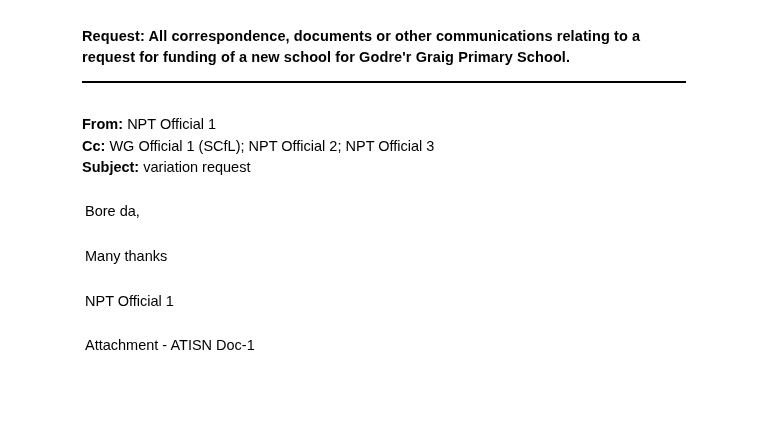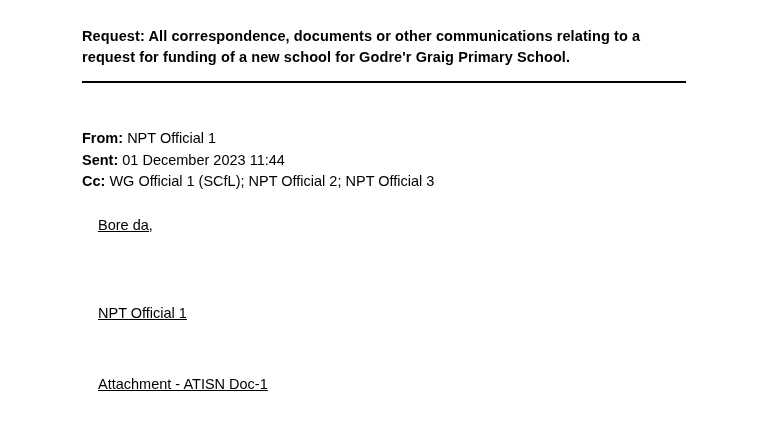--- a/index.html
+++ b/index.html
@@ -29,41 +29,40 @@
   }
   .request-block .req-label {
     font-weight: bold;
   }
   .rule {
     margin-top: 12px;
     border-top: 2.5px solid #000000;
     width: 100%;
   }
   .headers {
-    margin-top: 45px;
+    margin-top: 31px;
     font-size: 14.5px;
     line-height: 1.5;
   }
   .hdr-row {
     white-space: nowrap;
   }
   .hdr-label {
     font-weight: bold;
   }
   .hdr-value {
     font-weight: normal;
   }
   .body-text {
     margin-top: 22px;
     font-size: 14.5px;
     line-height: 1.5;
   }
   .para {
-    margin: 16px;
-    text-decoration: underline;
+    margin: 3px;
   }
   .para + .para {
     margin-top: 0;
   }
   .gap {
     height: 17px;
   }
 </style>
 </head>
 <body>
@@ -76,31 +75,32 @@
   </div>
 
   <div class="rule"></div>
 
   <div class="headers">
     <div class="hdr-row">
       <span class="hdr-label">From:</span>
       <span class="hdr-value">NPT Official 1</span>
     </div>
     <div class="hdr-row">
-      <span class="hdr-label">Sent:</span>
-      <span class="hdr-value">01 December 2023 11:44</span>
+      <span class="hdr-label">Cc:</span>
+      <span class="hdr-value">WG Official 1 (SCfL); NPT Official 2; NPT Official 3</span>
     </div>
     <div class="hdr-row">
-      <span class="hdr-label">Cc:</span>
-      <span class="hdr-value">WG Official 1 (SCfL); NPT Official 2; NPT Official 3</span>
+      <span class="hdr-label">Subject:</span>
+      <span class="hdr-value">variation request</span>
     </div>
   </div>
 
   <div class="body-text">
     <p class="para">Bore da,</p>
     <div class="gap"></div>
+    <p class="para">Many thanks</p>
     <div class="gap"></div>
     <p class="para">NPT Official 1</p>
     <div class="gap"></div>
     <p class="para">Attachment - ATISN Doc-1</p>
   </div>
 
 </div>
 
 </body></html>

